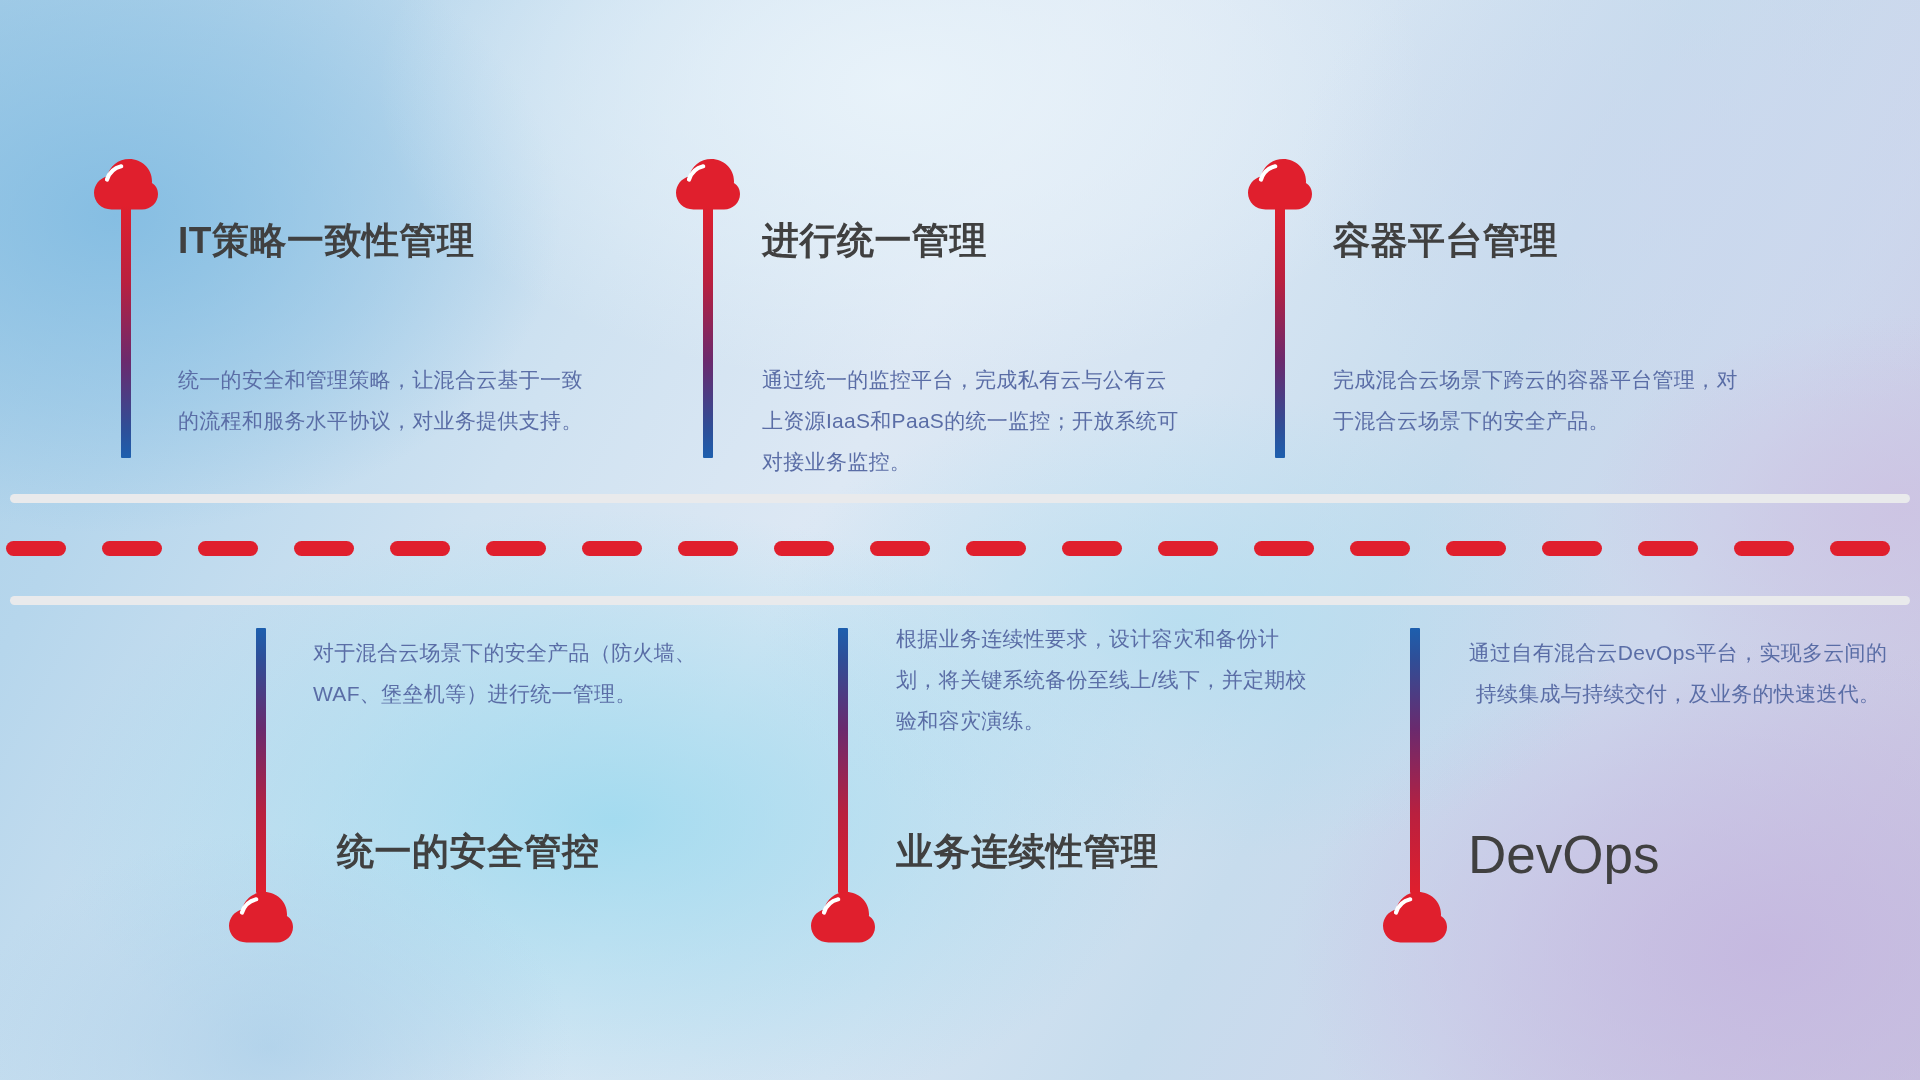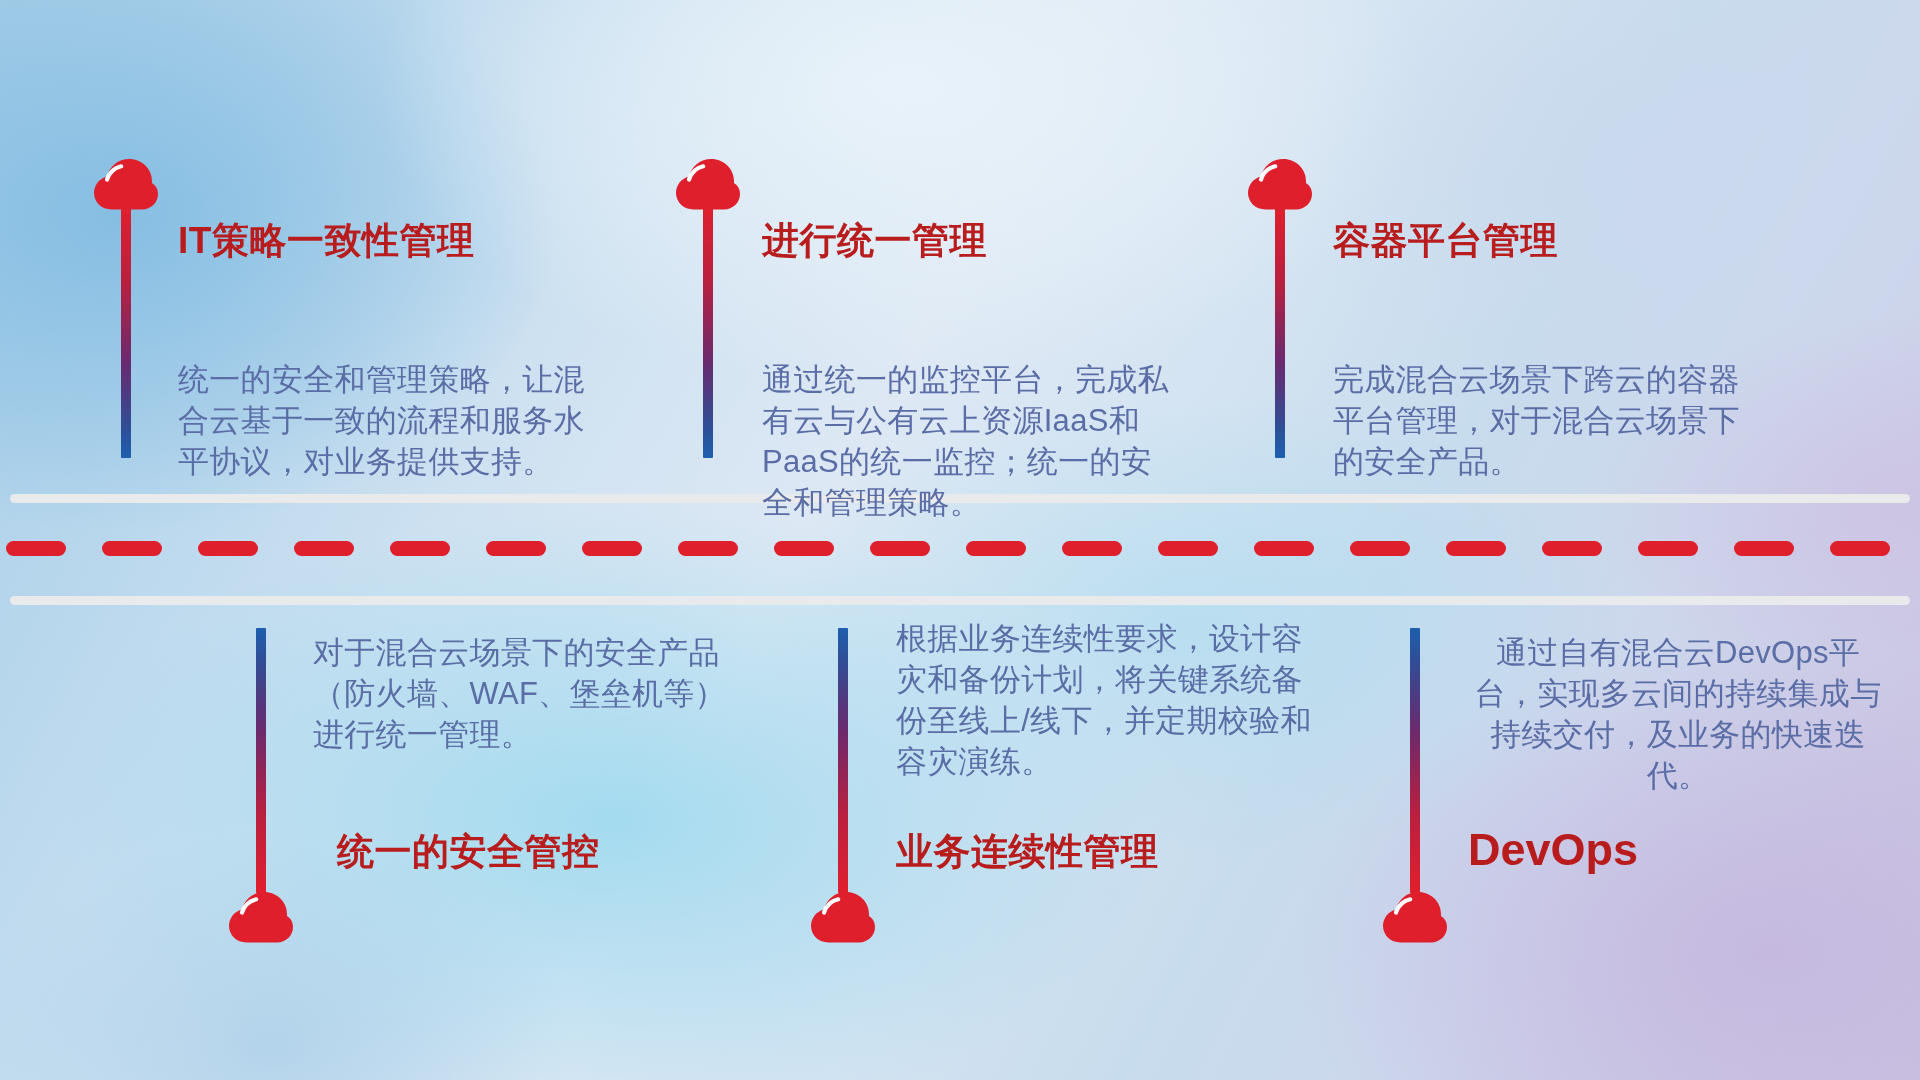--- a/index.html
+++ b/index.html
@@ -79,27 +79,27 @@
   .cloud-svg { display:block; }
 
   .stem {
     position:absolute; width:10px; border-radius:1px;
   }
   .stem.down { background:linear-gradient(180deg,#e01f2d 0%,#b9203f 30%,#6a2a6e 62%,#2f4e97 88%,#1d5fae 100%); }
   .stem.up   { background:linear-gradient(0deg,#e01f2d 0%,#b9203f 30%,#6a2a6e 62%,#2f4e97 88%,#1d5fae 100%); }
 
   .heading {
     position:absolute; white-space:nowrap;
-    font-size:37px; font-weight:700; color:#b91c1c; letter-spacing:.5px;
-  }
-  .heading.latin { font-weight:700; font-size:45px; letter-spacing:0; }
+    font-size:37px; font-weight:700; color:#404040; letter-spacing:.5px;
+  }
+  .heading.latin { font-weight:400; font-size:53px; letter-spacing:0; }
 
   .body {
     position:absolute; width:420px;
-    font-size:31px; line-height:41px; color:#5a6da6; font-weight:400;
+    font-size:21px; line-height:41px; color:#5a6da6; font-weight:400;
     letter-spacing:.3px;
   }
 </style>
 </head>
 <body>
 
 <div class="bg bg-base"></div>
 <div class="bg bg-blob1"></div>
 <div class="bg bg-blob2"></div>
 <div class="bg bg-blob3"></div>
@@ -150,21 +150,21 @@
 
 <div class="col">
   <div class="cloud-wrap" style="left:675px; top:158px;">
     <svg class="cloud-svg" width="66" height="52" viewBox="0 0 66 52" aria-hidden="true">
       <path d="M18.5 51.5C8.6 51.5 1 44.2 1 34.8c0-8 5.6-14.7 13.2-16.4C16.3 8.3 25.4 1 36.2 1 48.9 1 59 10.8 59 23c0 .7 0 1.4-.1 2.1C62.8 27.3 65 31.4 65 36c0 8.6-7.1 15.5-16 15.5z" fill="#e01f2d"></path>
       <path d="M14 21.5c2.2-6.7 7.6-11.6 14.2-13.2" fill="none" stroke="#ffffff" stroke-width="4.2" stroke-linecap="round"></path>
     </svg>
   </div>
   <div class="stem down" style="left:703px; top:206px; height:252px;"></div>
   <div class="heading" style="left:762px; top:216px;">进行统一管理</div>
-  <div class="body" style="left:762px; top:359px; width:420px;">通过统一的监控平台，完成私有云与公有云上资源IaaS和PaaS的统一监控；统一的安全和管理策略。</div>
+  <div class="body" style="left:762px; top:359px; width:420px;">通过统一的监控平台，完成私有云与公有云上资源IaaS和PaaS的统一监控；开放系统可对接业务监控。</div>
 </div>
 
 <div class="col">
   <div class="cloud-wrap" style="left:1247px; top:158px;">
     <svg class="cloud-svg" width="66" height="52" viewBox="0 0 66 52" aria-hidden="true">
       <path d="M18.5 51.5C8.6 51.5 1 44.2 1 34.8c0-8 5.6-14.7 13.2-16.4C16.3 8.3 25.4 1 36.2 1 48.9 1 59 10.8 59 23c0 .7 0 1.4-.1 2.1C62.8 27.3 65 31.4 65 36c0 8.6-7.1 15.5-16 15.5z" fill="#e01f2d"></path>
       <path d="M14 21.5c2.2-6.7 7.6-11.6 14.2-13.2" fill="none" stroke="#ffffff" stroke-width="4.2" stroke-linecap="round"></path>
     </svg>
   </div>
   <div class="stem down" style="left:1275px; top:206px; height:252px;"></div>

